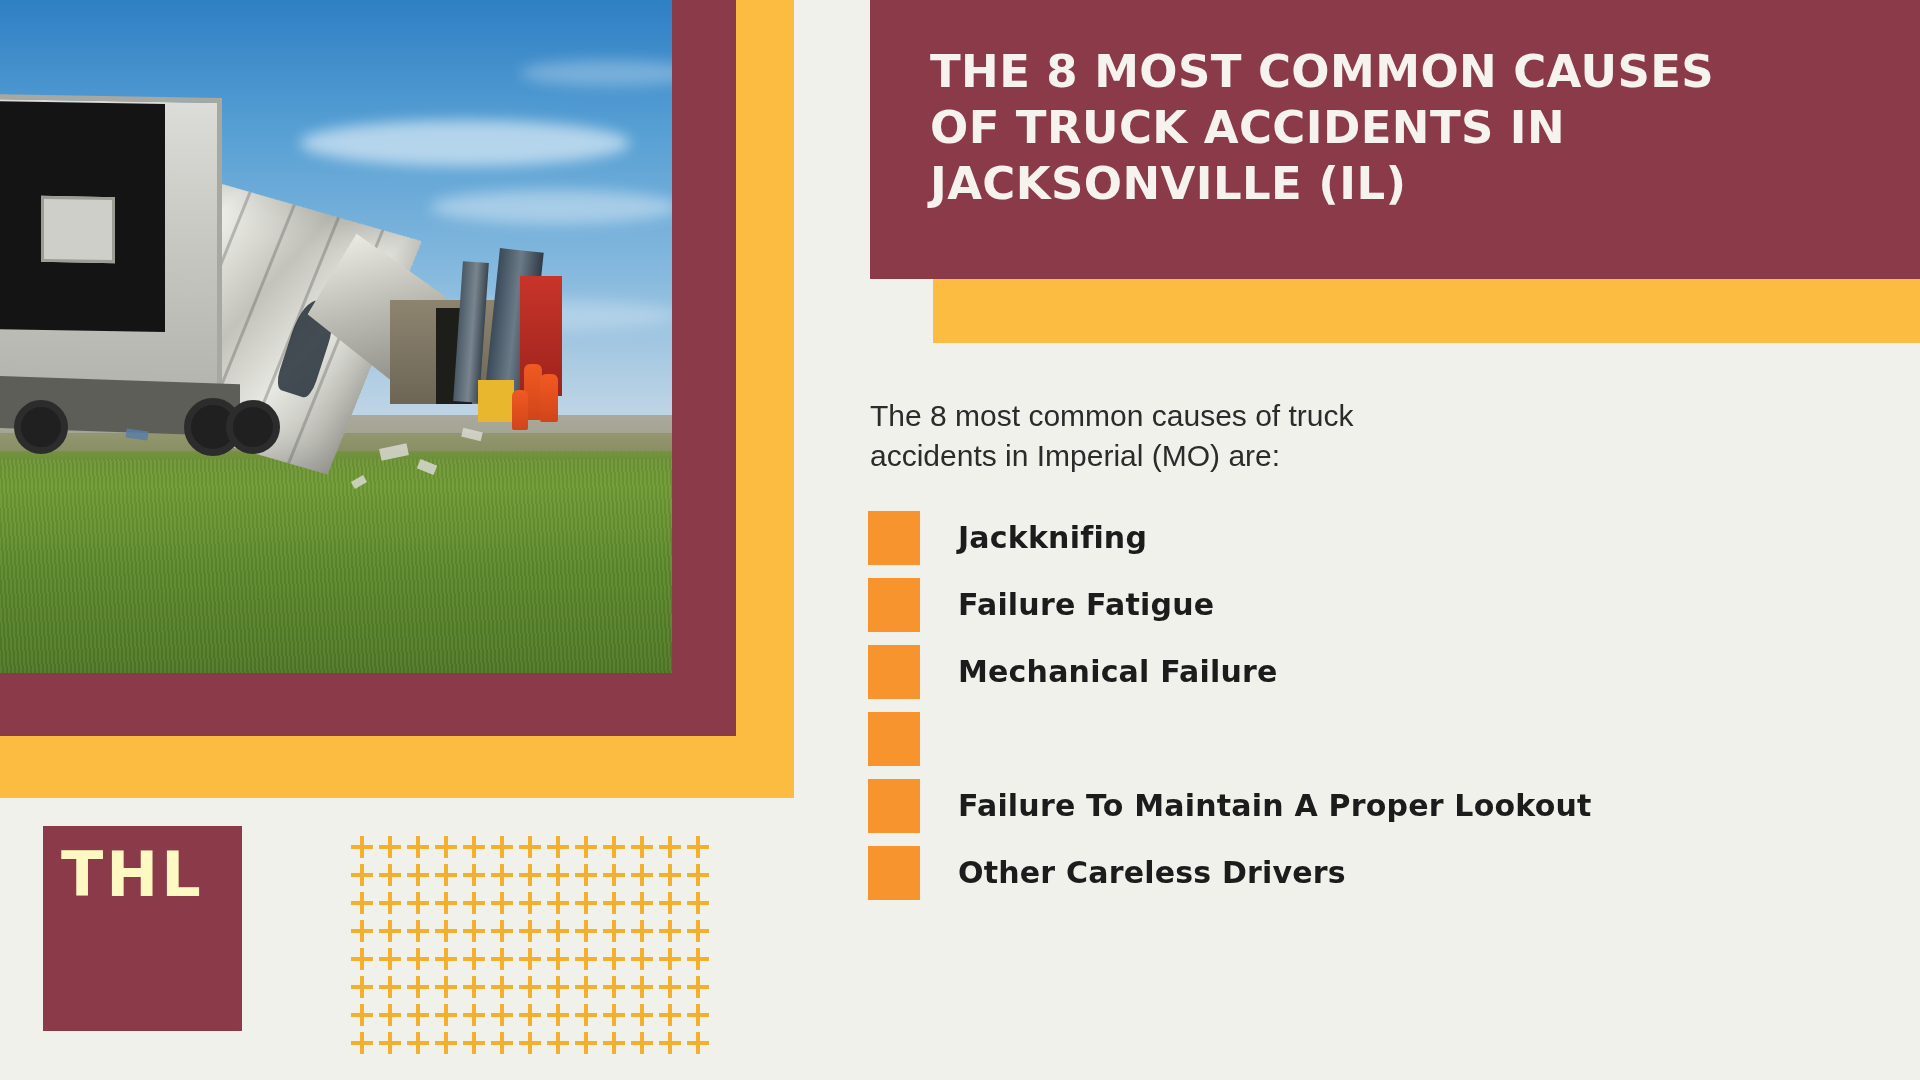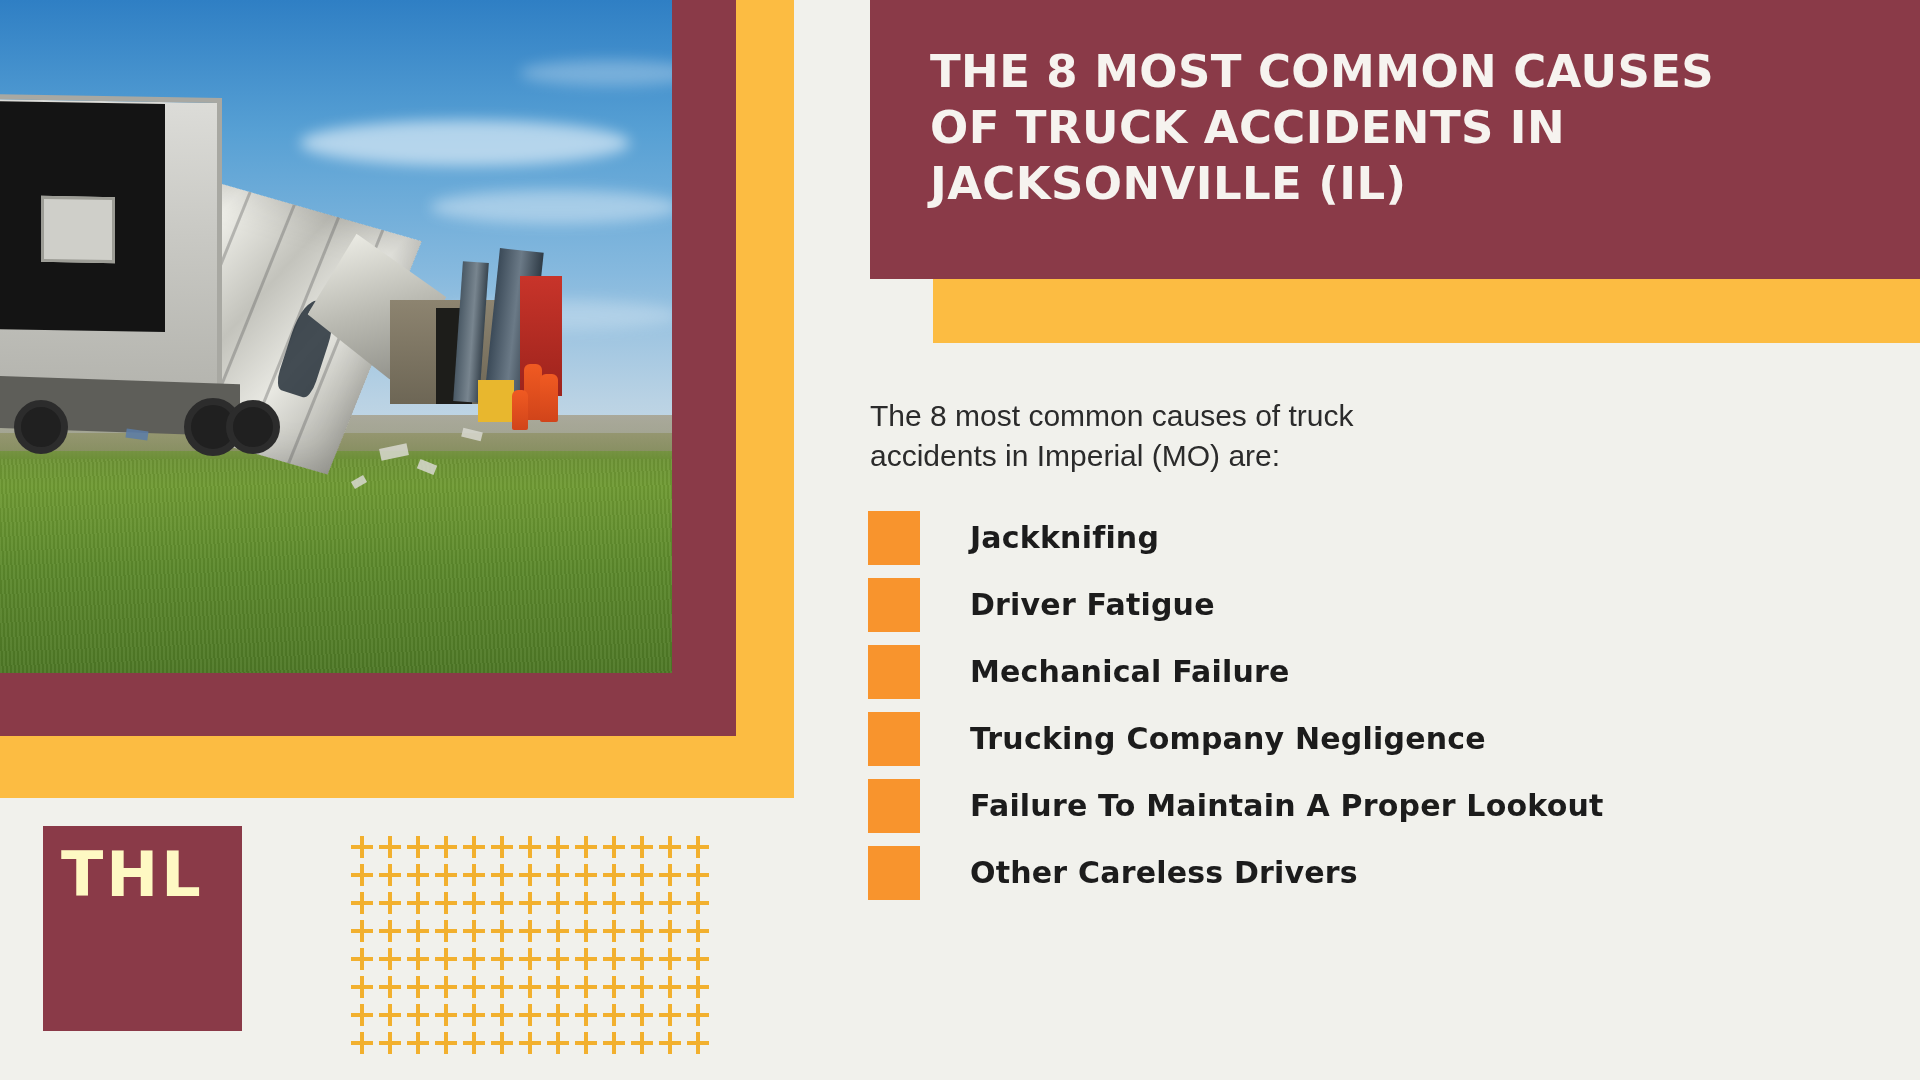--- a/index.html
+++ b/index.html
@@ -239,21 +239,21 @@
     align-items: center;
     height: 67px;
   }
   .cause-bullet {
     width: 52px;
     height: 54px;
     background: #f8942d;
     flex: 0 0 auto;
   }
   .cause-label {
-    margin-left: 50px;
+    margin-left: 38px;
     font-family: "DejaVu Sans", sans-serif;
     font-weight: bold;
     font-size: 30px;
     color: #1c1c1c;
     letter-spacing: 0.2px;
     white-space: nowrap;
   }
 
   
   .logo-box {
@@ -373,29 +373,28 @@
   <div class="subtitle">The 8 most common causes of truck
 accidents in Imperial (MO) are:</div>
 
   <div class="cause-list">
     <div class="cause-item">
       <span class="cause-bullet"></span>
       <span class="cause-label">Jackknifing</span>
     </div>
     <div class="cause-item">
       <span class="cause-bullet"></span>
-      <span class="cause-label">Driver Fatigue</span>
+      <span class="cause-label">Failure Fatigue</span>
     </div>
     <div class="cause-item">
       <span class="cause-bullet"></span>
       <span class="cause-label">Mechanical Failure</span>
     </div>
     <div class="cause-item">
       <span class="cause-bullet"></span>
-      <span class="cause-label">Trucking Company Negligence</span>
     </div>
     <div class="cause-item">
       <span class="cause-bullet"></span>
       <span class="cause-label">Failure To Maintain A Proper Lookout</span>
     </div>
     <div class="cause-item">
       <span class="cause-bullet"></span>
       <span class="cause-label">Other Careless Drivers</span>
     </div>
   </div>

